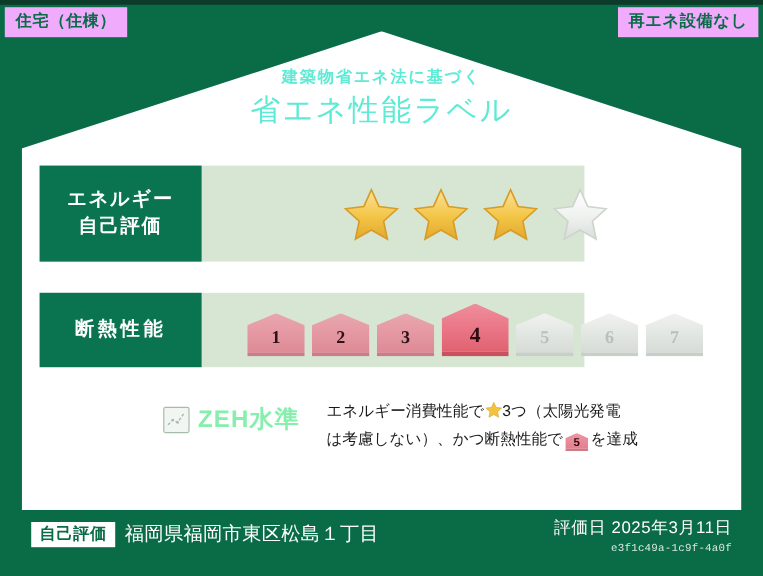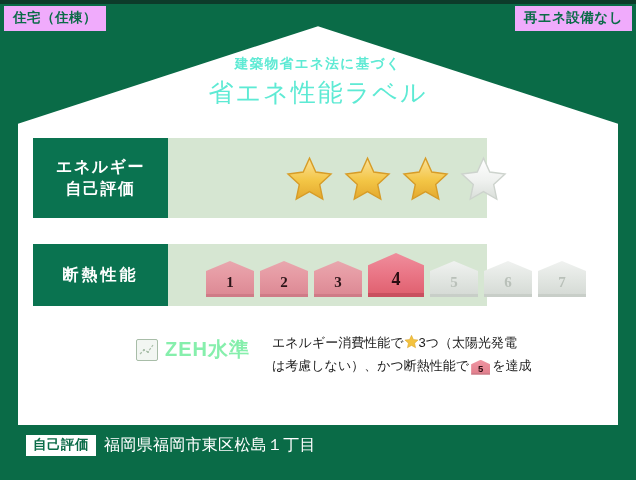--- a/index.html
+++ b/index.html
@@ -295,15 +295,19 @@
         <span>は考慮しない）、かつ断熱性能で</span><span class="inline-grade">5</span><span>を達成</span>
       </div>
     </div>
   </div>
 
   <div class="footer">
     <div class="footer-left">
       <span class="self-eval">自己評価</span>
       <span class="address">福岡県福岡市東区松島１丁目</span>
     </div>
+    <div class="footer-right">
+      <div class="eval-date">評価日 2025年3月11日</div>
+      <div class="doc-id">e3f1c49a-1c9f-4a0f</div>
+    </div>
   </div>
 
 </div>
 
 </body></html>

